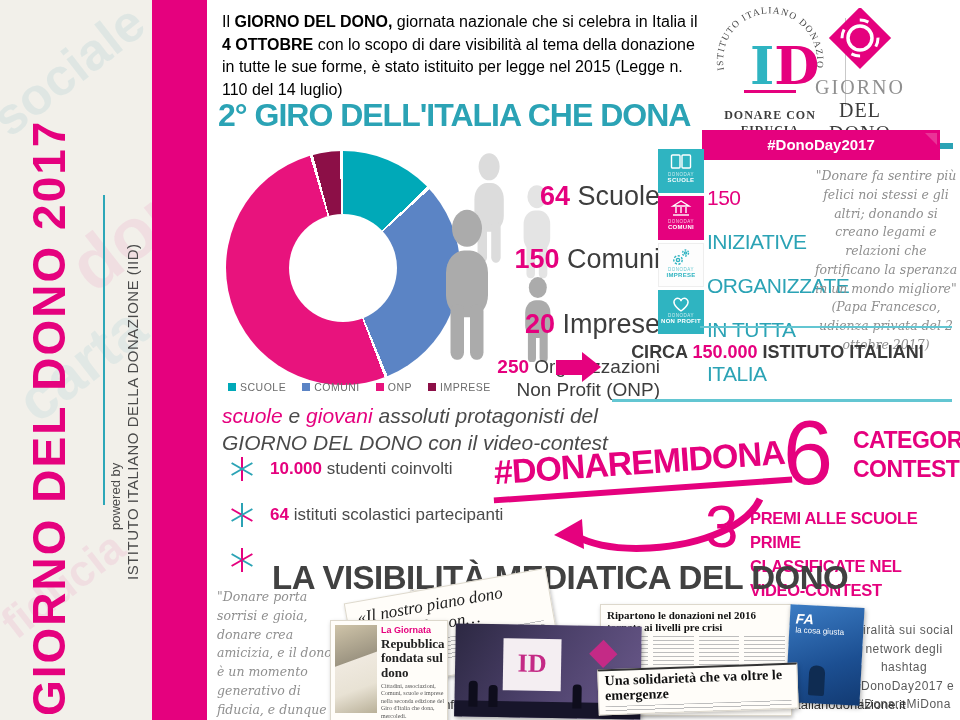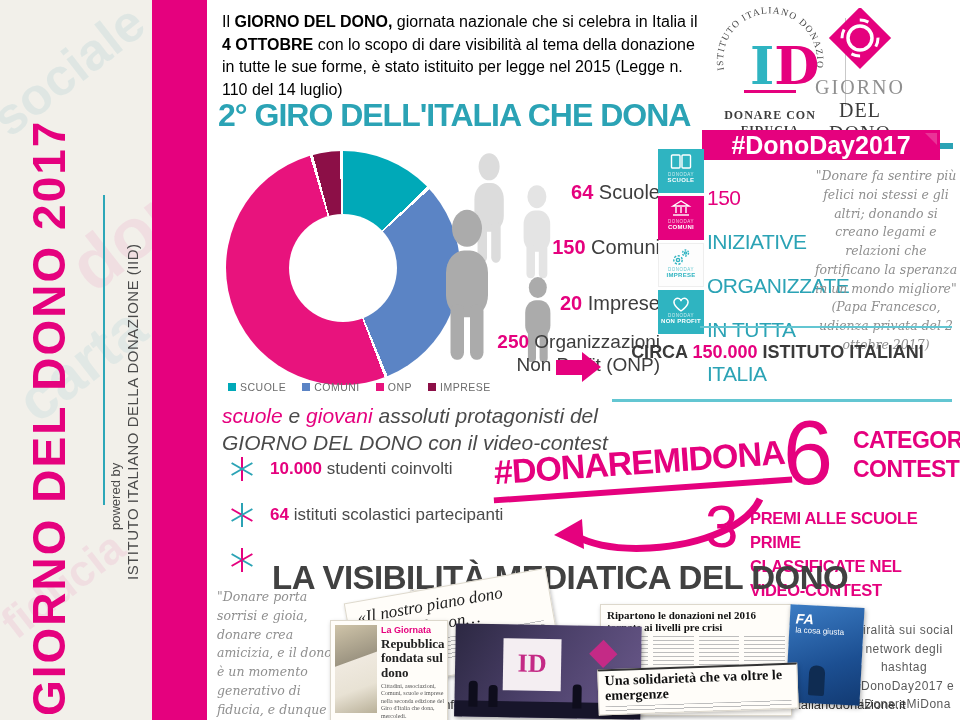--- a/index.html
+++ b/index.html
@@ -22,37 +22,37 @@
   #main-title { position:absolute; left:218px; top:97px; font-size:32px; color:#2ba3b5; letter-spacing:-1px; white-space:nowrap; }
   #title-underline { position:absolute; left:903px; top:143px; width:50px; height:6px; background:#2ba3b5; }
 
   
   #iid-logo { position:absolute; left:700px; top:6px; width:140px; height:122px; text-align:center; }
   #iid-tagline { font-family:"Liberation Serif", serif; font-size:12px; font-weight:bold; letter-spacing:1px; color:#3c3c3c; margin-top:-6px; }
   #logo-divider { position:absolute; left:845px; top:18px; width:1px; height:88px; background:#c9c9c9; }
   #gdd-logo { position:absolute; left:808px; top:8px; width:104px; text-align:center; }
   .gdd-l1 { font-family:"Liberation Serif", serif; font-size:20px; letter-spacing:2px; color:#8f8f8f; margin-top:2px; }
   .gdd-l2 { font-family:"Liberation Serif", serif; font-size:20px; letter-spacing:1px; color:#3c3c3c; }
-  #ribbon { position:absolute; left:702px; top:130px; width:238px; height:30px; background:#e5017e; color:#fff; font-size:25px; font-weight:bold; text-align:center; line-height:30px; }
+  #ribbon { position:absolute; left:702px; top:130px; width:238px; height:30px; background:#e5017e; color:#fff; font-size:15px; font-weight:bold; text-align:center; line-height:30px; }
   #ribbon::after { content:""; position:absolute; right:3px; top:3px; border-style:solid; border-width:0 12px 12px 0; border-color:transparent #ffffff33 transparent transparent; }
 
   
   #donut { position:absolute; left:226px; top:151px; width:234px; height:234px; border-radius:50%; }
   #donut::after { content:""; position:absolute; left:50%; top:50%; width:108px; height:108px; margin:-54px 0 0 -54px; border-radius:50%; background:#fff; }
   #legend { position:absolute; left:228px; top:381px; display:flex; gap:16px; font-size:10.5px; color:#6b6b6b; letter-spacing:.5px; }
   .legend-item { display:flex; align-items:center; gap:4px; }
   .swatch { width:8px; height:8px; display:inline-block; }
   .legend-item em { font-style:normal; }
 
   
   #people { position:absolute; left:432px; top:148px; }
 
   
   #stats { position:absolute; left:462px; top:180px; width:198px; text-align:right; color:#3d3d3d; }
-  .stat { font-size:20px; line-height:1.2; }
+  .stat { font-size:27px; line-height:1.2; }
   .stat .num { color:#e5017e; font-weight:bold; }
   .stat-1 { margin-top:0; } .stat-2 { margin-top:31px; } .stat-3 { margin-top:32px; } .stat-4 { margin-top:16px; font-size:19px; }
 
   
   #badges { position:absolute; left:658px; top:149px; width:46px; }
   .badge { width:46px; height:44px; margin-bottom:3px; text-align:center; padding-top:3px; }
   .badge svg { display:block; margin:0 auto; }
   .badge .b-top { font-size:4.5px; letter-spacing:.5px; opacity:.75; display:block; }
   .badge .b-label { font-size:6px; font-weight:bold; letter-spacing:.3px; display:block; }
   .badge-teal { background:#2fb4c1; color:#fff; }

